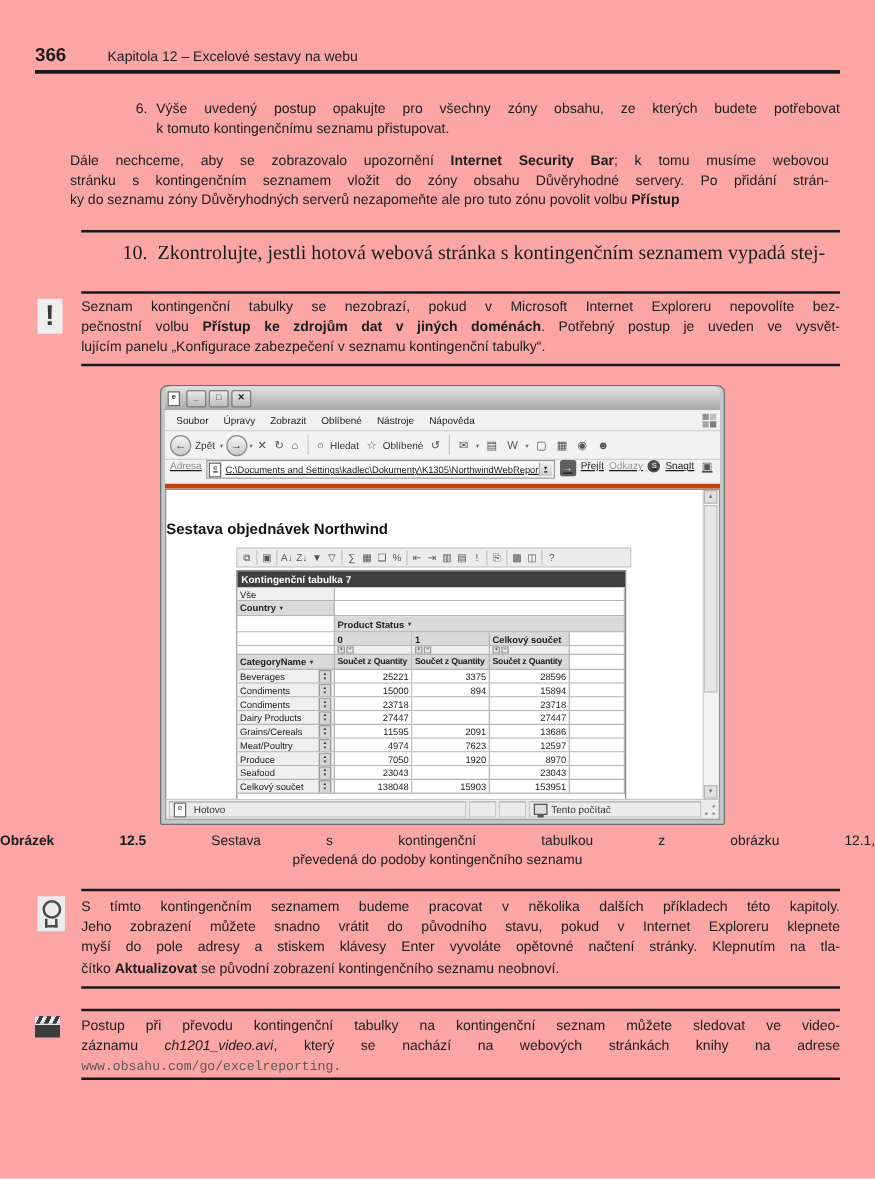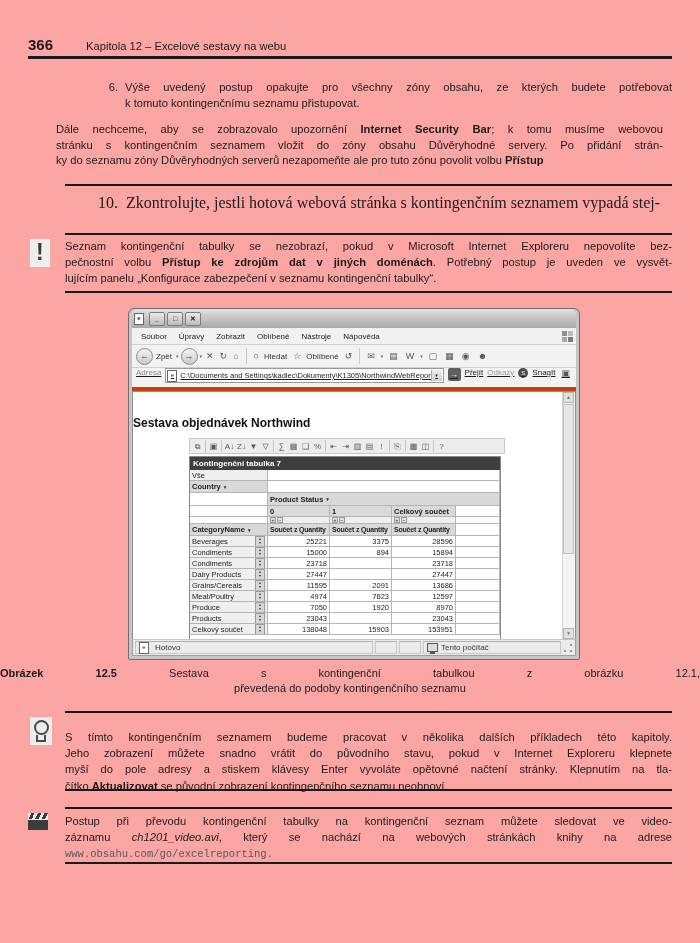--- a/index.html
+++ b/index.html
@@ -382,21 +382,21 @@
                   <span>▼</span>
                 </span>
               </span>
               <span class="pc wh num">7050</span>
               <span class="pc wh num">1920</span>
               <span class="pc wh num">8970</span>
               <span class="pc wh"></span>
             </div>
             <div class="prow rh11">
               <span class="pc lt">
-                <span>Products</span>
+                <span>Seafood</span>
                 <span class="spin">
                   <span>▲</span>
                   <span>▼</span>
                 </span>
               </span>
               <span class="pc wh num">23043</span>
               <span class="pc wh num"></span>
               <span class="pc wh num">23043</span>
               <span class="pc wh"></span>
             </div>
@@ -444,21 +444,21 @@
         <div><span class=" b">Obrázek 12.5</span><span> Sestava s kontingenční tabulkou z obrázku 12.1,</span></div>
         <div><span>převedená do podoby kontingenčního seznamu</span></div>
       </div>
   </div>
 
   <div class="rule" style="top:711px;left:65px;width:607px;height:1.6px;"></div>
   <div class="note-icon bulb" style="top:717px;">
       <span class="globe"></span>
       <span class="base"></span>
     </div>
-  <div class="abs notetxt lines" style="top:718px;left:65px;width:607px;margin-top:11px;">
+  <div class="abs notetxt lines" style="top:718px;left:65px;width:607px;">
       <div><span>S tímto kontingenčním seznamem budeme pracovat v několika dalších příkladech této kapitoly.</span></div>
       <div><span>Jeho zobrazení můžete snadno vrátit do původního stavu, pokud v Internet Exploreru klepnete</span></div>
       <div><span>myší do pole adresy a stiskem klávesy Enter vyvoláte opětovné načtení stránky. Klepnutím na tla-</span></div>
       <div><span>čítko </span><span class=" b">Aktualizovat</span><span> se původní zobrazení kontingenčního seznamu neobnoví.</span></div>
     </div>
   <div class="rule" style="top:789px;left:65px;width:607px;height:1.6px;"></div>
 
   <div class="rule" style="top:807px;left:65px;width:607px;height:1.6px;"></div>
   <div class="note-icon clap" style="top:813px;left:28px;"></div>
   <div class="abs notetxt lines" style="top:813px;left:65px;width:607px;">

